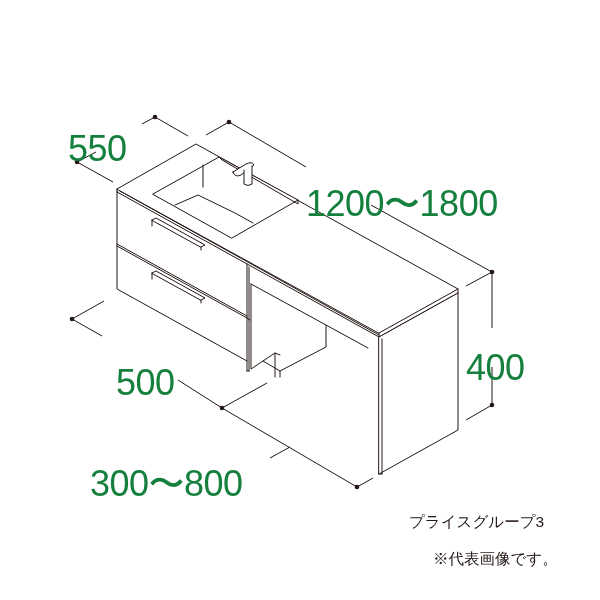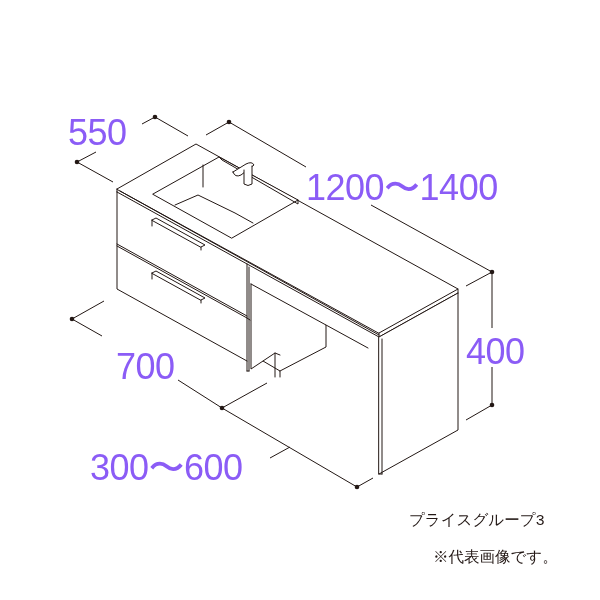--- a/index.html
+++ b/index.html
@@ -1,21 +1,21 @@
 <!DOCTYPE html>
 <html><head>
 <meta charset="utf-8">
 <style>
   html, body { margin: 0; padding: 0; background: #ffffff; }
   body { width: 600px; height: 600px; position: relative; overflow: hidden;
          font-family: "DejaVu Sans", sans-serif; }
   #drawing { position: absolute; left: 0; top: 0; }
-  .dim-label { position: absolute; color: #8b5cf6; font-family: "Liberation Sans", sans-serif;
-               font-size: 36px; line-height: 1; letter-spacing: -0.5px; white-space: nowrap; }
-  .note { position: absolute; color: #231815; font-family: Liberation Mono, monospace;
+  .dim-label { position: absolute; color: #15803d; font-family: "Liberation Sans", sans-serif;
+               font-size: 36px; line-height: 1; letter-spacing: -0.5px; white-space: nowrap; margin-top: 16px; }
+  .note { position: absolute; color: #231815; font-family: Liberation Sans, sans-serif;
           font-size: 15.5px; line-height: 1; white-space: nowrap; }
   #lbl-depth { left: 68px; top: 115px; }
   #lbl-width { left: 306px; top: 170px; }
   #lbl-height { left: 466px; top: 334px; }
   #lbl-cabinet { left: 116px; top: 349px; }
   #lbl-extension { left: 90px; top: 450px; }
   #note-price { left: 409px; top: 514px; }
   #note-rep { left: 433px; top: 551px; }
 </style>
 </head>
@@ -118,19 +118,19 @@
     <circle cx="229" cy="122" r="2.3"></circle>
     <circle cx="492" cy="272" r="2.3"></circle>
     <circle cx="492" cy="405" r="2.3"></circle>
     <circle cx="72" cy="319" r="2.3"></circle>
     <circle cx="222" cy="408" r="2.3"></circle>
     <circle cx="357" cy="487" r="2.3"></circle>
   </g>
 </svg>
 
 <div class="dim-label" id="lbl-depth">550</div>
-<div class="dim-label" id="lbl-width">1200〜1400</div>
+<div class="dim-label" id="lbl-width">1200〜1800</div>
 <div class="dim-label" id="lbl-height">400</div>
-<div class="dim-label" id="lbl-cabinet">700</div>
-<div class="dim-label" id="lbl-extension">300〜600</div>
+<div class="dim-label" id="lbl-cabinet">500</div>
+<div class="dim-label" id="lbl-extension">300〜800</div>
 
 <div class="note" id="note-price">プライスグループ3</div>
 <div class="note" id="note-rep">※代表画像です。</div>
 
 </body></html>

